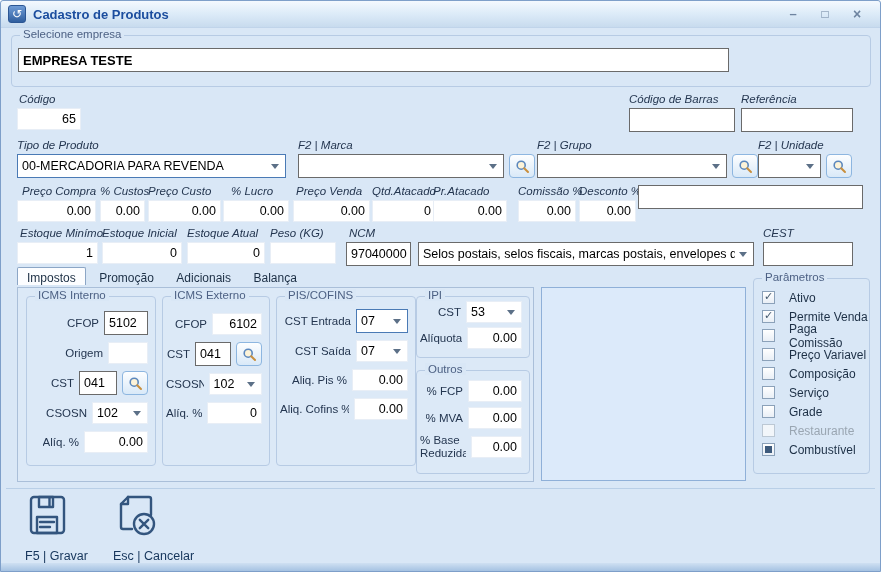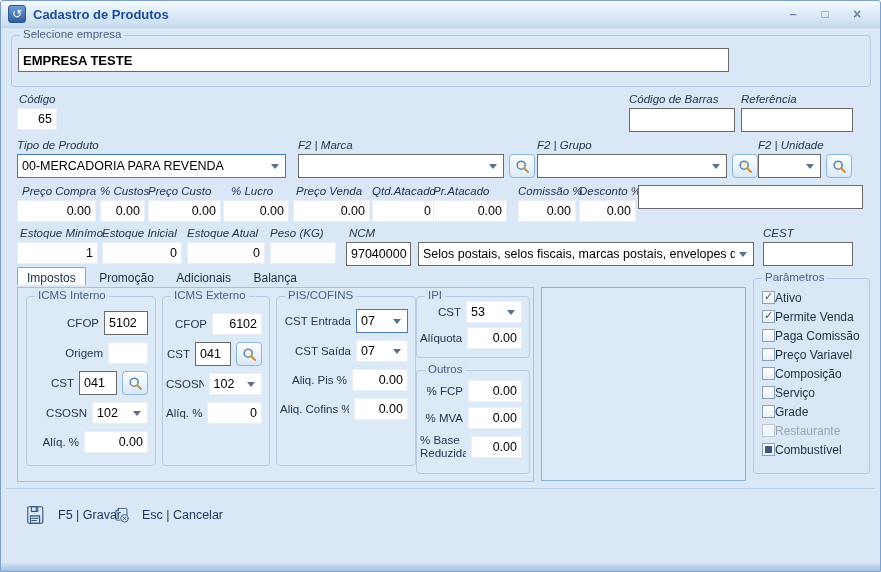--- a/index.html
+++ b/index.html
@@ -52,36 +52,36 @@
 
   
   .tabstrip { position:absolute; left:16px; top:266px; height:21px; z-index:2; }
   .tab { display:inline-block; padding:3px 9px 3px; font-size:12px; color:#1c2f45; cursor:pointer; }
   .tab.active { background:#fcfdff; border:1px solid #8ca6c6; border-bottom:none;
                 border-radius:2px 2px 0 0; padding-bottom:0; }
   .tabpage { position:absolute; left:16px; top:286px; width:517px; height:195px;
              border:1px solid #aabfd9; background:rgba(255,255,255,0.10); }
 
   
-  .crow { display:flex; align-items:center; gap:0; margin:6px 0 0 8px; font-size:12px;
+  .crow { display:flex; align-items:center; gap:14px; margin:6px 0 0 8px; font-size:12px;
           color:#1c2f45; height:13px; cursor:pointer; }
   .cb { width:13px; height:13px; border:1px solid #8ba1b9; background:linear-gradient(#fff,#e9eff6);
         display:flex; align-items:center; justify-content:center; flex:0 0 13px; }
   .cb.checked::after { content:"✓"; font-size:11px; font-weight:bold; color:#44596e; margin-top:-2px; }
   .cb.indet::after { content:""; width:7px; height:7px; background:#3d5a7c; }
   .crow.disabled { color:#9aa6b2; cursor:default; }
   .crow.disabled .cb { border-color:#bcc8d4; background:#f2f6fa; }
 
   
   .imgbox { position:absolute; left:540px; top:286px; width:205px; height:194px;
             background:#dceafa; border:1px solid #8fb0d8; }
   .sep { position:absolute; left:5px; right:5px; top:487px; height:1px; background:#b9cfe7; }
   .bottomstrip { position:absolute; left:0; right:0; bottom:0; height:8px;
                  background:linear-gradient(#cfe0f2,#a5c2e2); }
-  .actbtn { position:absolute; top:492px; display:flex; flex-direction:row; align-items:center;
+  .actbtn { position:absolute; top:492px; display:flex; flex-direction:column; 
             gap:12px; cursor:pointer; }
   .actbtn .blab { font-size:12.5px; color:#16365c; white-space:nowrap; }
 </style>
 </head>
 <body>
 
 <div class="window">
 
   <div class="titlebar">
     <div class="appicon">↺</div>
@@ -91,21 +91,21 @@
     <span class="winctl ctl-close">×</span>
   </div>
 
   <div class="grp" style="left:10px;top:34px;width:860px;height:52px;">
     <span class="legend">Selecione empresa</span>
     <div class="box dark" style="position:absolute;left:6px;top:12px;width:711px;font-weight:bold;font-size:13px;">EMPRESA TESTE</div>
   </div>
 
   <div class="fg" style="left:16px;top:92px;">
     <span class="lbl" style="padding-left:2px;">Código</span>
-    <div class="box num" style="width:40px;">65</div>
+    <div class="box num" style="width:64px;">65</div>
   </div>
   <div class="fg" style="left:628px;top:92px;">
     <span class="lbl">Código de Barras</span>
     <div class="box dark" style="width:106px;"></div>
   </div>
   <div class="fg" style="left:740px;top:92px;">
     <span class="lbl">Referência</span>
     <div class="box dark" style="width:112px;"></div>
   </div>
 

